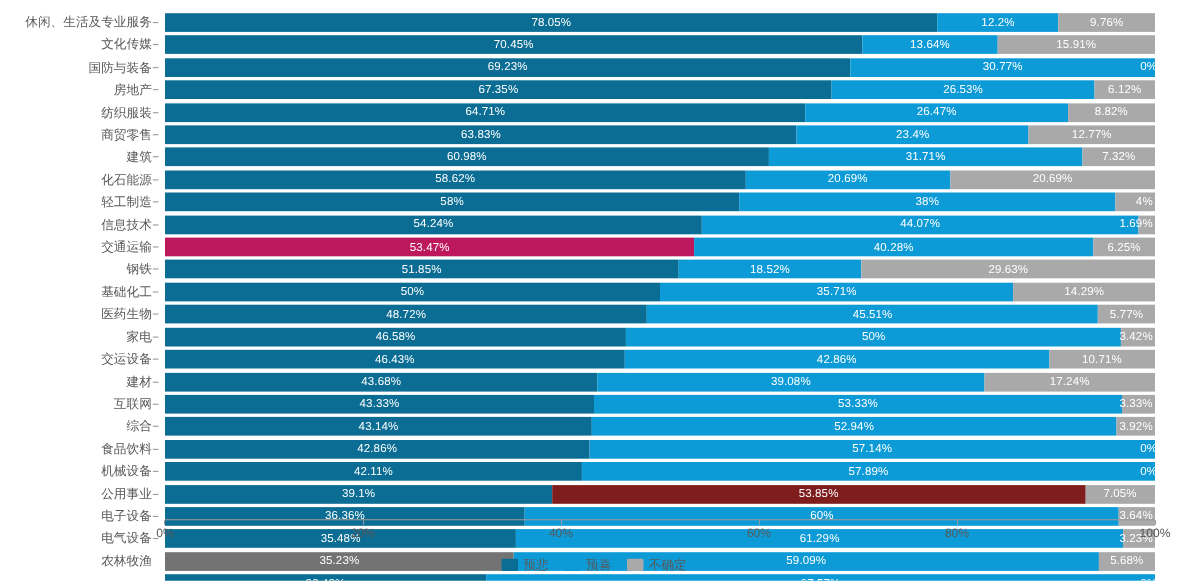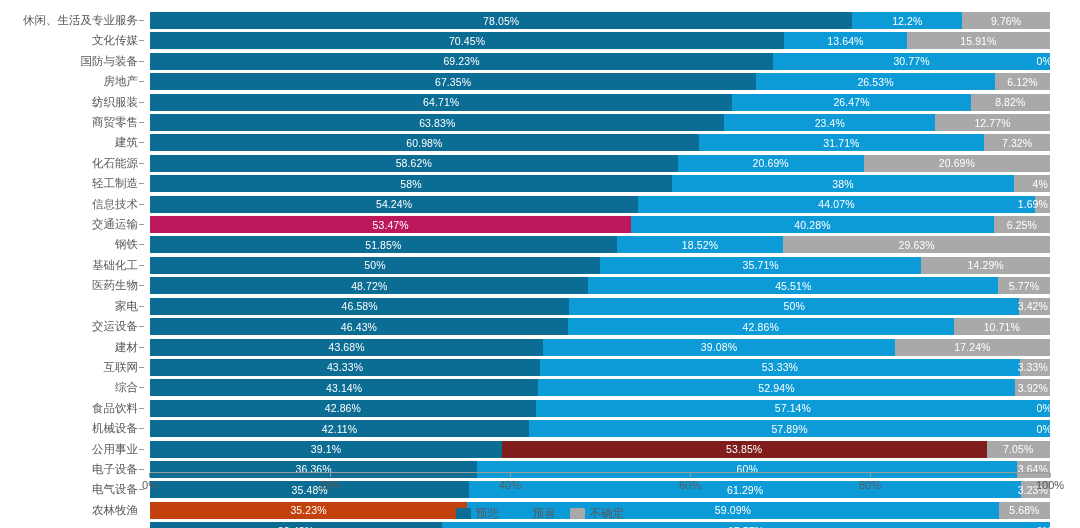--- a/index.html
+++ b/index.html
@@ -441,21 +441,21 @@
           <span class="lbl">35.48%</span>
         </div>
         <div class="seg opt" style="width: 61.29%; background: rgb(13, 155, 216);">
           <span class="lbl">61.29%</span>
         </div>
         <div class="seg unc narrow" style="width: 3.23%; background: rgb(169, 169, 169);">
           <span class="lbl">3.23%</span>
         </div>
       </div>
       <div class="row">
-        <div class="seg pess" style="width: 35.23%; background: #c2410c;">
+        <div class="seg pess" style="width: 35.23%; background: #737373;">
           <span class="lbl">35.23%</span>
         </div>
         <div class="seg opt" style="width: 59.09%; background: rgb(13, 155, 216);">
           <span class="lbl">59.09%</span>
         </div>
         <div class="seg unc" style="width: 5.68%; background: rgb(169, 169, 169);">
           <span class="lbl">5.68%</span>
         </div>
       </div>
       <div class="row">

